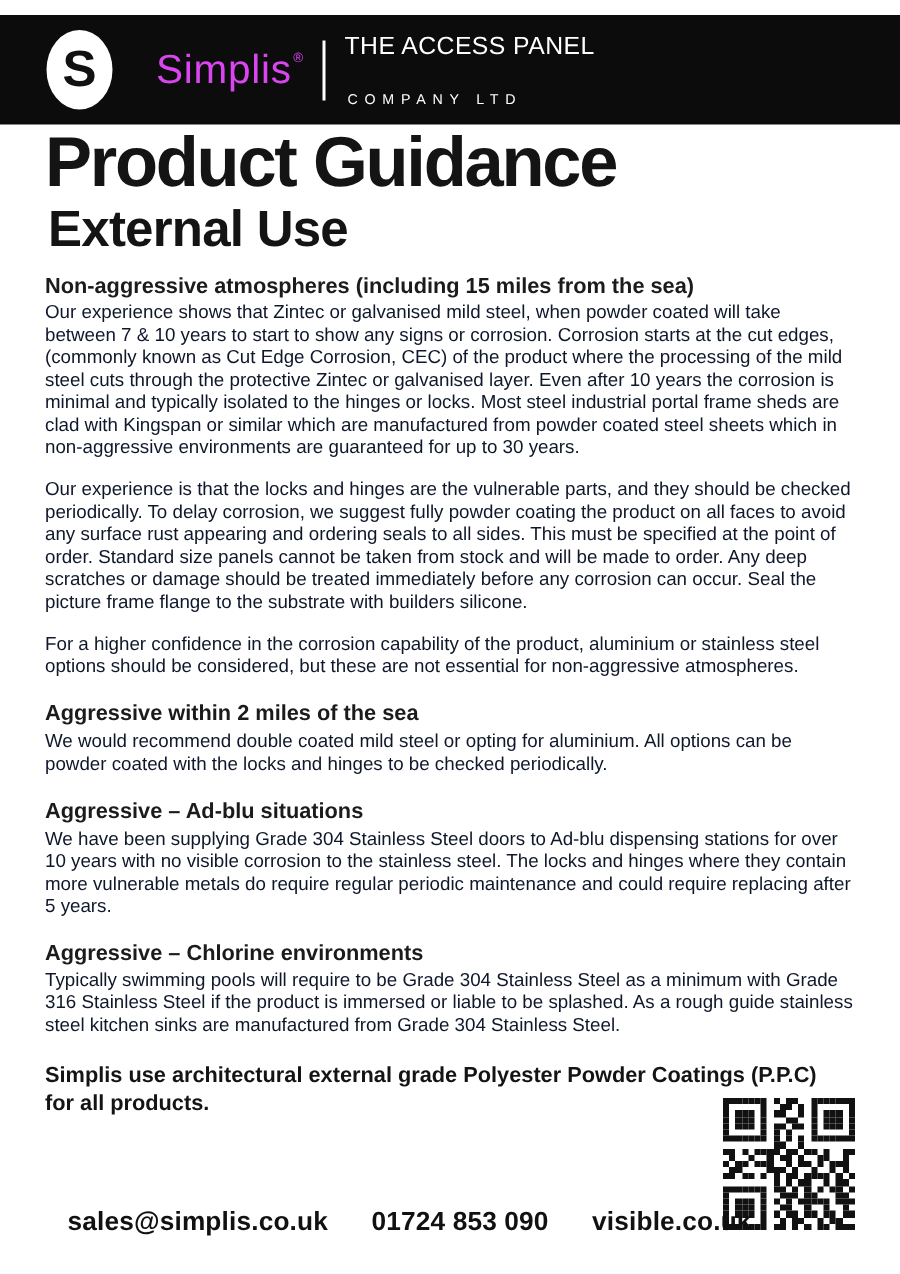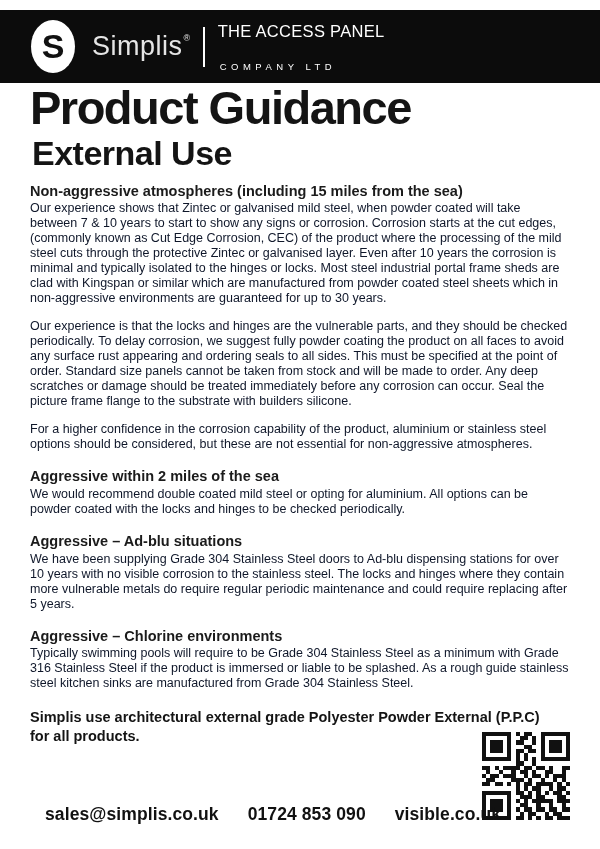--- a/index.html
+++ b/index.html
@@ -20,22 +20,22 @@
     padding-left: 31px;
   }
   .logo-circle {
     width: 44px; height: 53px;
     background: #ffffff; border-radius: 50%;
     display: flex; align-items: center; justify-content: center;
     color: #111111; font-size: 34px; font-weight: 600;
     flex: 0 0 auto;
   }
   .brand {
-    color: #e5e5e5; font-size: 27px; font-weight: 500;
-    margin-left: 17px; letter-spacing: 0.5px;
+    color: #d946ef; font-size: 27px; font-weight: 500;
+    margin-left: 29px; letter-spacing: 0.5px;
   }
   .brand sup { font-size: 9px; vertical-align: 14px; margin-left: 1px; }
   .hdr-divider {
     width: 2px; height: 40px; background: #ffffff;
     margin: 0 13px 0 12px;
   }
   .company-line1 {
     color: #ffffff; font-size: 16.5px; font-weight: 400; letter-spacing: 0.3px;
   }
   .company-line2 {
@@ -129,21 +129,21 @@
   <section>
     <h3 class="sec-heading">Aggressive – Ad-blu situations</h3>
     <p class="body-par">We have been supplying Grade 304 Stainless Steel doors to Ad-blu dispensing stations for over 10 years with no visible corrosion to the stainless steel.  The locks and hinges where they contain more vulnerable metals do require regular periodic maintenance and could require replacing after 5 years.</p>
   </section>
 
   <section>
     <h3 class="sec-heading">Aggressive – Chlorine environments</h3>
     <p class="body-par">Typically swimming pools will require to be Grade 304 Stainless Steel as a minimum with Grade 316 Stainless Steel if the product is immersed or liable to be splashed.  As a rough guide stainless steel kitchen sinks are manufactured from Grade 304 Stainless Steel.</p>
   </section>
 
-  <p class="closing">Simplis use architectural external grade Polyester Powder External (P.P.C) for all products.</p>
+  <p class="closing">Simplis use architectural external grade Polyester Powder Coatings (P.P.C) for all products.</p>
 </main>
 
 <div class="qr" id="qr">
     <div class="on"></div>
     <div class="on"></div>
     <div class="on"></div>
     <div class="on"></div>
     <div class="on"></div>
     <div class="on"></div>
     <div class="on"></div>

